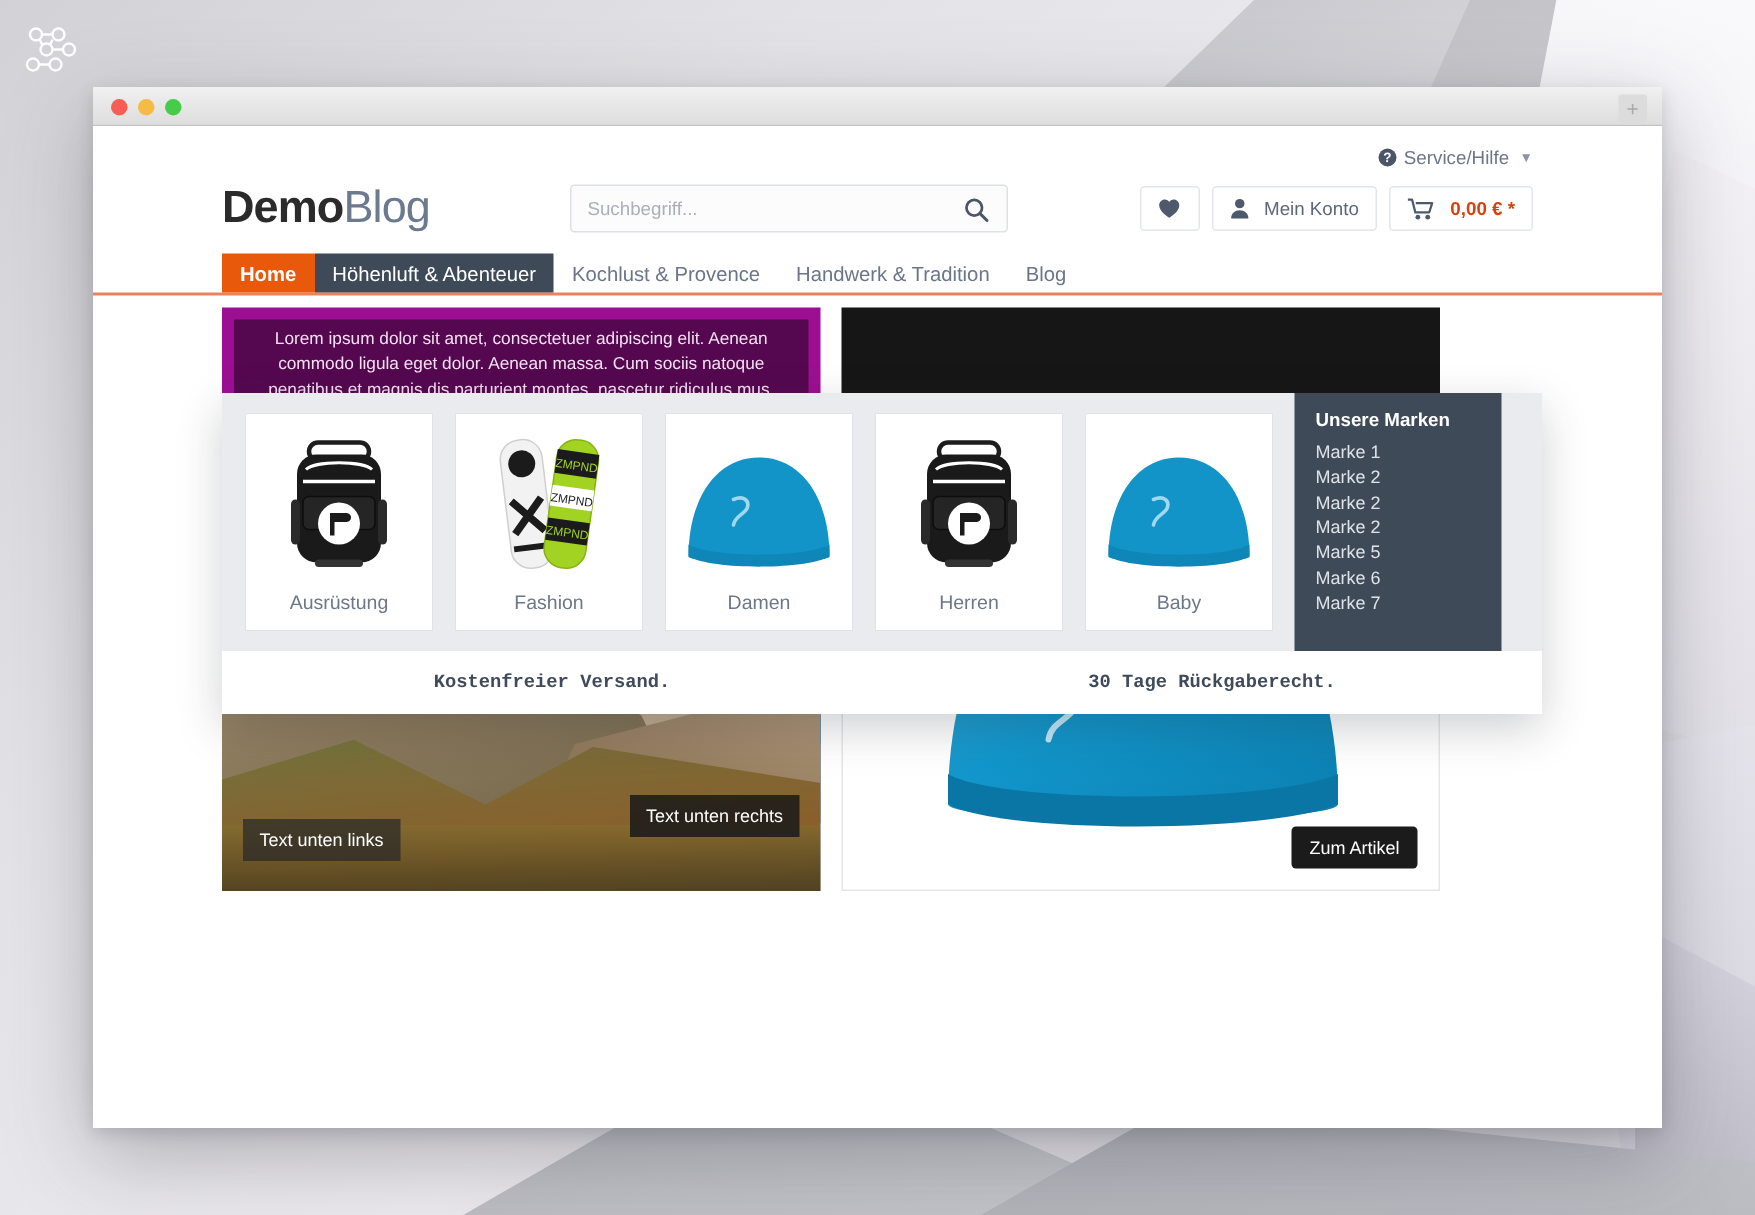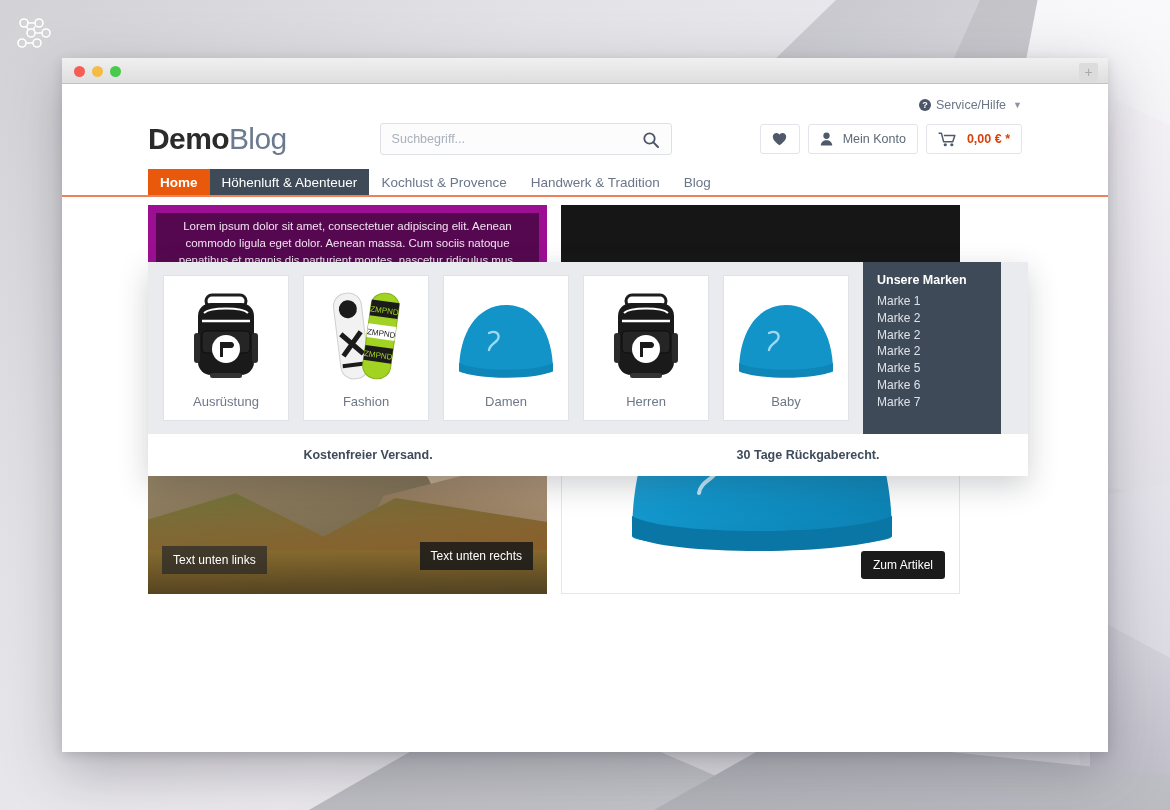--- a/index.html
+++ b/index.html
@@ -115,21 +115,21 @@
           display:flex; flex-direction:column; align-items:center; }
   .tile-img { height: 98px; display:flex; align-items:flex-end; justify-content:center; }
   .tile-label { font-size: 13px; color:#6d7887; padding: 11px 0 11px 0; }
 
   .brands { width: 138px; background:#3e4a58; color:#fff; padding: 11px 0 12px 14px;
             margin: -13px -15px -13px 0; align-self: stretch; }
   .brands h4 { font-size: 12.5px; margin-bottom: 6px; font-weight:bold; }
   .brands li { list-style:none; font-size: 12px; line-height: 16.8px; color:#dfe3e8; }
 
   .mega-bar { display:flex; background:#fff; padding: 14px 0; }
-  .mega-bar div { flex:1; text-align:center; font-size: 12.5px; font-weight:bold; color:#3f4b5b; }
+  .mega-bar div { flex:1; text-align:center; font-size: 12.5px; font-weight:bold; color:#3f4b5b;font-family:Liberation Mono, monospace; }
 
   
   .content { padding: 8px 86px 0 86px; display:flex; gap: 14px; flex-wrap: wrap; }
   .col { width: 399px; }
 
   .purple-box { background:#9c0f92; padding: 8px; height: 100px; }
   .purple-inner { background: rgba(0,0,0,.45); height: 100%; padding: 5px 14px;
                   color:#f3e2f1; font-size: 11.5px; line-height: 17px; text-align:center; }
 
   .black-box { background:#161616; height: 100px; position:relative; }
@@ -159,21 +159,21 @@
             background: linear-gradient(200deg,#b39a7e 0%,#8a7253 60%,#5e5036 100%);
             clip-path: polygon(22% 30%, 100% 0%, 100% 100%, 0% 100%); }
   .foliage { position:absolute; bottom:0; left:0; width:100%; height: 44px;
              background: linear-gradient(#84702f88, #4a3f1fcc); }
 
   .ov { position:absolute; background: rgba(25,25,25,.78); color:#fff; font-size: 12px;
         padding: 7px 11px; }
   .ov.tl { top: 16px; left: 14px; }
   .ov.tr { top: 16px; right: 14px; background: rgba(70,70,70,.78); }
   .ov.bl { bottom: 20px; left: 14px; background: rgba(40,40,40,.72); }
-  .ov.br { bottom: 24px; right: 14px; background: rgba(25,25,25,.85); }
+  .ov.br { bottom: 36px; right: 14px; background: rgba(25,25,25,.85); }
 
   .script-block { position:absolute; top: 50px; right: 12px; width: 215px; text-align:center;
                   color:#fff; text-shadow: 0 1px 6px rgba(0,0,0,.35); }
   .script1 { font-family: "DejaVu Serif", serif; font-style: italic; font-size: 25px; line-height: 30px; }
   .script2 { font-family: "DejaVu Serif", serif; font-size: 12.5px; margin-top: 6px; letter-spacing:.3px; }
 
   
   .product-panel { height: 275px; background:#fff; border:1px solid #e6e6e6; position:relative; }
   .sale-badge { position:absolute; top: 18px; right: 22px; width: 57px; height: 57px;
                 border-radius: 50%; background:#151515; color:#fff; display:flex;

